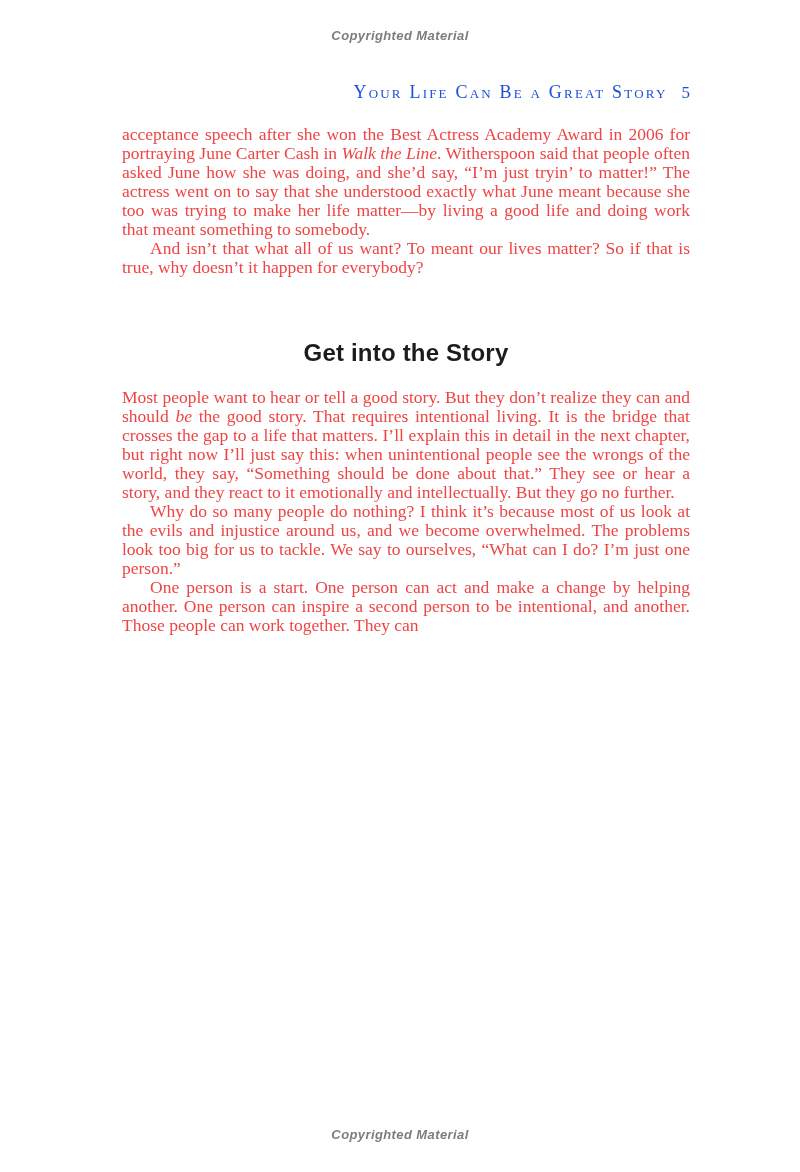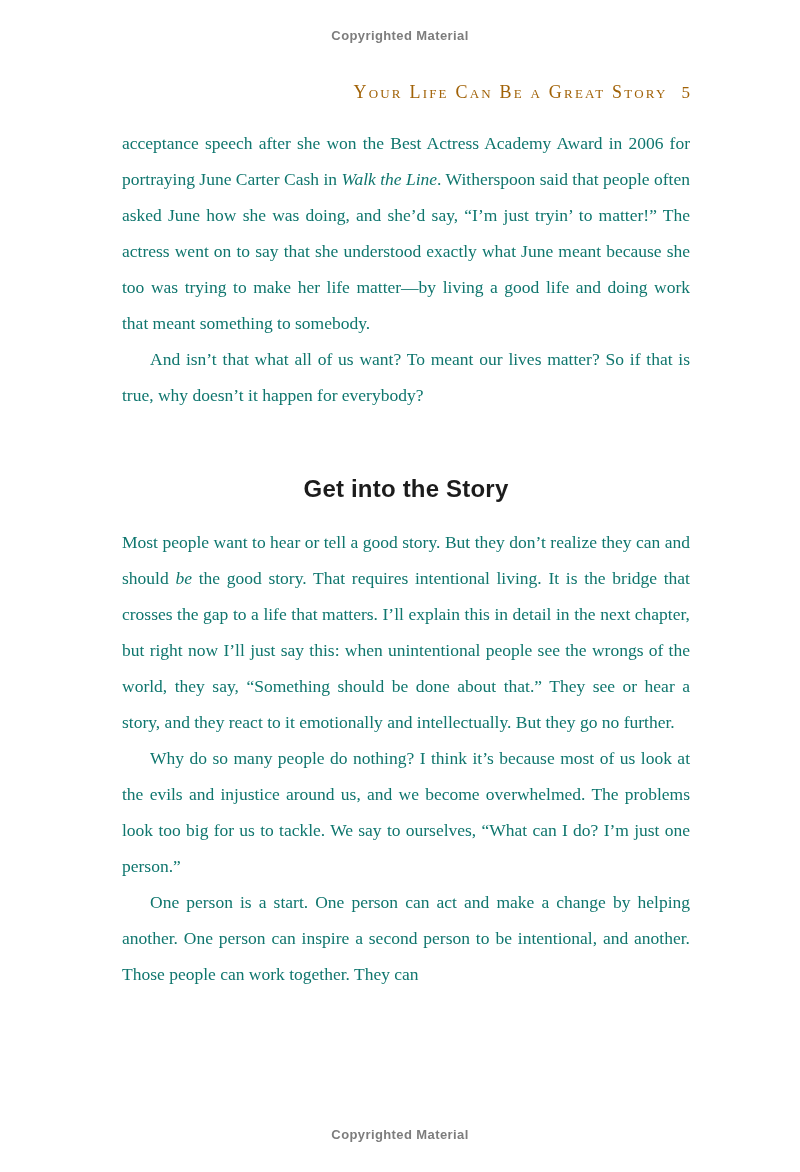--- a/index.html
+++ b/index.html
@@ -13,20 +13,21 @@
     font-family: "Liberation Serif", serif;
     color: #111111;
   }
   .notice {
     font-family: "Liberation Sans", sans-serif;
     font-weight: bold;
     font-size: 13px;
     letter-spacing: 0.4px;
     color: #7d7d7d;
     text-align: center;
+    font-style: italic;
   }
   .top-notice {
     position: absolute;
     top: 28px;
     left: 0;
     width: 100%;
   }
   .bottom-notice {
     position: absolute;
     bottom: 30px;
@@ -38,37 +39,37 @@
     left: 122px;
     top: 0;
     width: 568px;
   }
   .running-header {
     margin-top: 82px;
     text-align: right;
     font-variant: small-caps;
     font-size: 18px;
     letter-spacing: 2.2px;
-    color: #a16207;
+    color: #1d4ed8;
     white-space: nowrap;
   }
   .running-header .page-number {
     font-variant: normal;
     letter-spacing: 0;
     margin-left: 14px;
     font-size: 17px;
   }
   .body-block {
     margin-top: 22px;
   }
   .body-para {
     font-size: 17.5px;
-    line-height: 36px;
+    line-height: 19px;
     text-align: justify;
-    color: #0f766e;
+    color: #ef4444;
   }
   .body-para.indent { text-indent: 28px; }
   .body-para em { font-style: italic; }
   .section-heading {
     font-family: "Liberation Sans", sans-serif;
     font-weight: bold;
     font-size: 24px;
     color: #1c1c1c;
     text-align: center;
     margin-top: 62px;

